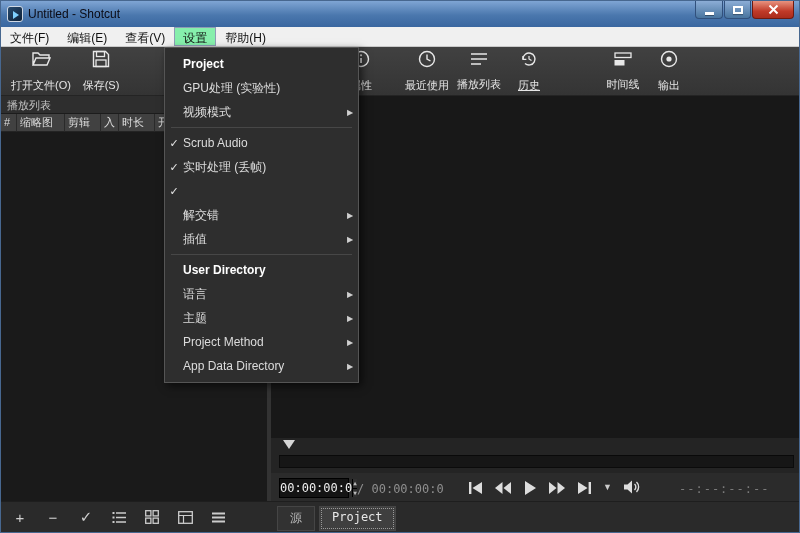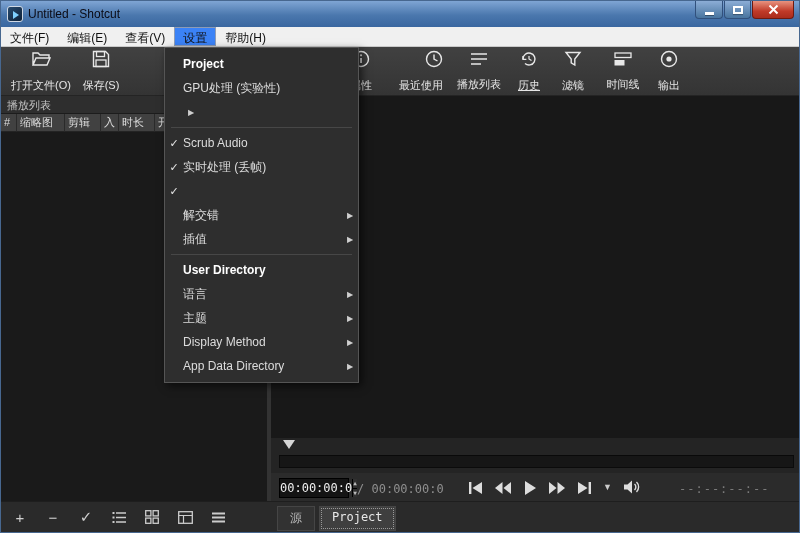--- a/index.html
+++ b/index.html
@@ -20,21 +20,21 @@
     background:linear-gradient(#8cadd6,#49759f); display:flex; align-items:center; justify-content:center; margin-left:1px; }
   .wbtn.min { width:28px; } .wbtn.max { width:27px; }
   .wbtn.close { width:42px; background:linear-gradient(#e8937f,#c03a28 60%,#a92c1c); border-color:#6e1a10; }
   .glyph-min { width:9px; height:3px; background:#fff; margin-top:7px; box-shadow:0 1px 0 rgba(0,0,0,.35); }
   .glyph-max { width:10px; height:8px; border:2px solid #fff; box-shadow:0 1px 1px rgba(0,0,0,.3); }
 
   
   .menubar { position:absolute; left:0; top:26px; width:100%; height:20px; background:#f0f0f0;
     border-bottom:1px solid #c9c9c9; display:flex; align-items:stretch; font-size:12px; color:#111; }
   .mb-item { padding:3px 9px; cursor:default; }
-  .mb-item.active { background:#3b82f6; border:1px solid #8e9cb5; padding:2px 8px; }
+  .mb-item.active { background:#86efac; border:1px solid #8e9cb5; padding:2px 8px; }
 
   
   .toolbar { position:absolute; left:0; top:46px; width:100%; height:49px;
     background:linear-gradient(#414141,#343434); border-bottom:1px solid #242424; }
   .tbtn { position:absolute; top:2px; height:44px; display:flex; flex-direction:column;
     align-items:center; justify-content:center; gap:10px; color:#e6e6e6; font-size:11px; white-space:nowrap; }
   .tbtn svg { display:block; }
 
   
   .menu { position:absolute; left:163px; top:46px; width:195px; background:#2e2e2e;
@@ -141,46 +141,40 @@
       <span>保存(S)</span>
     </div>
     <div class="tbtn" style="left:335px;width:50px;">
       <svg width="18" height="18" viewBox="0 0 18 18">
           <circle cx="9" cy="9" r="7.5" fill="none" stroke="#e8e8e8" stroke-width="1.4"></circle>
           <line x1="9" y1="8" x2="9" y2="13" stroke="#e8e8e8" stroke-width="1.8"></line>
           <circle cx="9" cy="5.3" r="1.1" fill="#e8e8e8"></circle>
         </svg>
       <span>属性</span>
     </div>
-    <div class="tbtn" style="left:382px;width:60px;align-items:flex-end;">
+    <div class="tbtn" style="left:396px;width:60px;">
       <svg width="18" height="18" viewBox="0 0 18 18">
           <circle cx="9" cy="9" r="7.5" fill="none" stroke="#e8e8e8" stroke-width="1.4"></circle>
           <path d="M9 4.5 V9 l3.5 2" fill="none" stroke="#e8e8e8" stroke-width="1.4"></path>
         </svg>
       <span>最近使用</span>
     </div>
     <div class="tbtn" style="left:448px;width:60px;">
       <svg width="18" height="16" viewBox="0 0 18 16">
           <path d="M1 3 h16 M1 8 h16 M1 13 h10" stroke="#e8e8e8" stroke-width="1.6" fill="none"></path>
         </svg>
       <span>播放列表</span>
     </div>
     <div class="tbtn" style="left:508px;width:40px;text-decoration:underline;">
       <svg width="18" height="18" viewBox="0 0 18 18">
           <path d="M3 9 a6 6 0 1 1 2 4.5" fill="none" stroke="#e8e8e8" stroke-width="1.4"></path>
           <path d="M3 6 v3.4 h3.4" fill="none" stroke="#e8e8e8" stroke-width="1.4"></path>
           <path d="M9 6 v3 l2.5 1.5" fill="none" stroke="#e8e8e8" stroke-width="1.2"></path>
         </svg>
       <span>历史</span>
-    </div>
-    <div class="tbtn" style="left:552px;width:40px;">
-      <svg width="18" height="18" viewBox="0 0 18 18">
-          <path d="M2 2.5 h14 l-5.2 6.5 v6 l-3.6 -2.2 v-3.8 z" fill="none" stroke="#e8e8e8" stroke-width="1.4"></path>
-        </svg>
-      <span>滤镜</span>
     </div>
     <div class="tbtn" style="left:648px;width:40px;">
       <svg width="18" height="18" viewBox="0 0 18 18">
           <circle cx="9" cy="9" r="7.5" fill="none" stroke="#e8e8e8" stroke-width="1.4"></circle>
           <circle cx="9" cy="9" r="2.6" fill="#e8e8e8"></circle>
         </svg>
       <span>输出</span>
     </div>
     <div class="tbtn" style="left:595px;width:54px;">
       <svg width="18" height="16" viewBox="0 0 18 16">
@@ -308,20 +302,21 @@
       <span class="mi-label">Project</span>
       <span class="mi-arrow"></span>
     </div>
     <div class="mi">
       <span class="mi-check"></span>
       <span class="mi-label">GPU处理 (实验性)</span>
       <span class="mi-arrow"></span>
     </div>
     <div class="mi">
       <span class="mi-check"></span>
+      <span class="mi-label">视频模式</span>
       <span class="mi-arrow">▶</span>
     </div>
     <div class="mi-sep"></div>
     <div class="mi">
       <span class="mi-check">✓</span>
       <span class="mi-label">Scrub Audio</span>
       <span class="mi-arrow"></span>
     </div>
     <div class="mi">
       <span class="mi-check">✓</span>
@@ -353,21 +348,21 @@
       <span class="mi-label">语言</span>
       <span class="mi-arrow">▶</span>
     </div>
     <div class="mi">
       <span class="mi-check"></span>
       <span class="mi-label">主题</span>
       <span class="mi-arrow">▶</span>
     </div>
     <div class="mi">
       <span class="mi-check"></span>
-      <span class="mi-label">Display Method</span>
+      <span class="mi-label">Project Method</span>
       <span class="mi-arrow">▶</span>
     </div>
     <div class="mi">
       <span class="mi-check"></span>
       <span class="mi-label">App Data Directory</span>
       <span class="mi-arrow">▶</span>
     </div>
   </div>
 
 </div>

